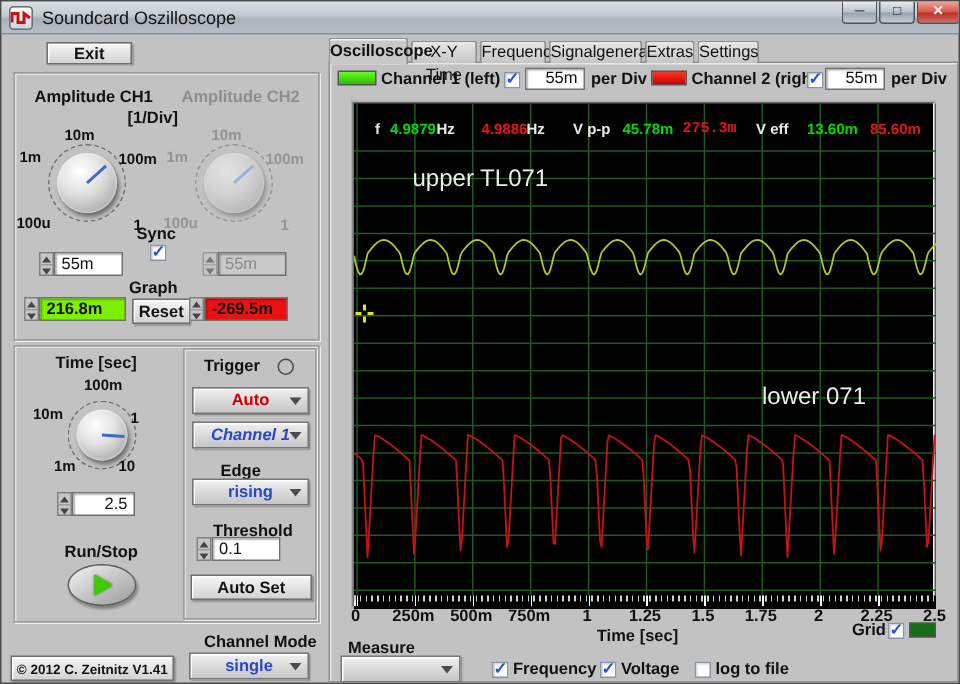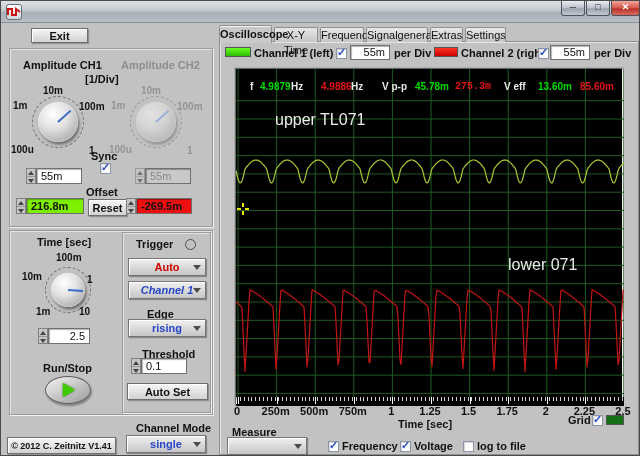--- a/index.html
+++ b/index.html
@@ -81,20 +81,21 @@
 <body>
 
 <div class="win">
 
   <div class="titlebar">
     <div class="appicon">
       <svg width="14" height="14" viewBox="0 0 14 14">
           <polyline points="1,10 1,4 5,4 5,10 9,10 9,4 13,7" fill="none" stroke="#cc1111" stroke-width="2"></polyline>
         </svg>
     </div>
+    <span class="title-text">Soundcard Oszilloscope</span>
     <div class="capbtn" style="left:560px;width:24px;">─</div>
     <div class="capbtn" style="left:585px;width:24px;">□</div>
     <div class="capbtn close" style="left:610px;width:29px;">✕</div>
   </div>
 
   <div class="btn3d" style="left:30px;top:27px;width:57px;height:15px;line-height:14px;">Exit</div>
 
   <div class="gbox" style="left:8px;top:47px;width:204px;height:179px;"></div>
   <span class="lbl" style="left:22px;top:58px;">Amplitude CH1</span>
   <span class="lbl" style="left:84px;top:72px;text-align:right;">[1/Div]</span>
@@ -124,21 +125,21 @@
   <span class="tick dis" style="left:110px;top:99px;">1m</span>
   <span class="tick dis" style="left:176px;top:100px;">100m</span>
   <span class="tick dis" style="left:108px;top:143px;">100u</span>
   <span class="tick dis" style="left:186px;top:144px;">1</span>
   <div class="spin" style="left:134px;top:167px;height:16px;opacity:.6;">
       <div class="up"></div>
       <div class="dn"></div>
     </div>
   <div class="tf dis" style="left:144px;top:167px;width:46px;height:16px;">55m</div>
 
-  <span class="lbl" style="left:85px;top:185px;">Offset</span>
+  <span class="lbl" style="left:85px;top:185px;">Graph</span>
   <div class="spin" style="left:15px;top:197px;height:16px;">
       <div class="up"></div>
       <div class="dn"></div>
     </div>
   <div class="tf" style="left:25px;top:197px;width:58px;height:16px;background:#7df000;font-weight:bold;">216.8m</div>
   <div class="btn3d" style="left:87px;top:198px;width:39px;height:17px;line-height:16px;">Reset</div>
   <div class="spin" style="left:125px;top:197px;height:16px;">
       <div class="up"></div>
       <div class="dn"></div>
     </div>

